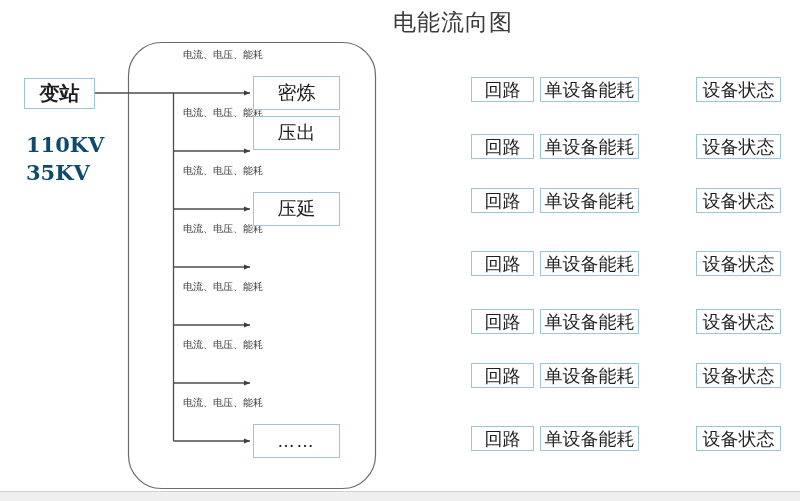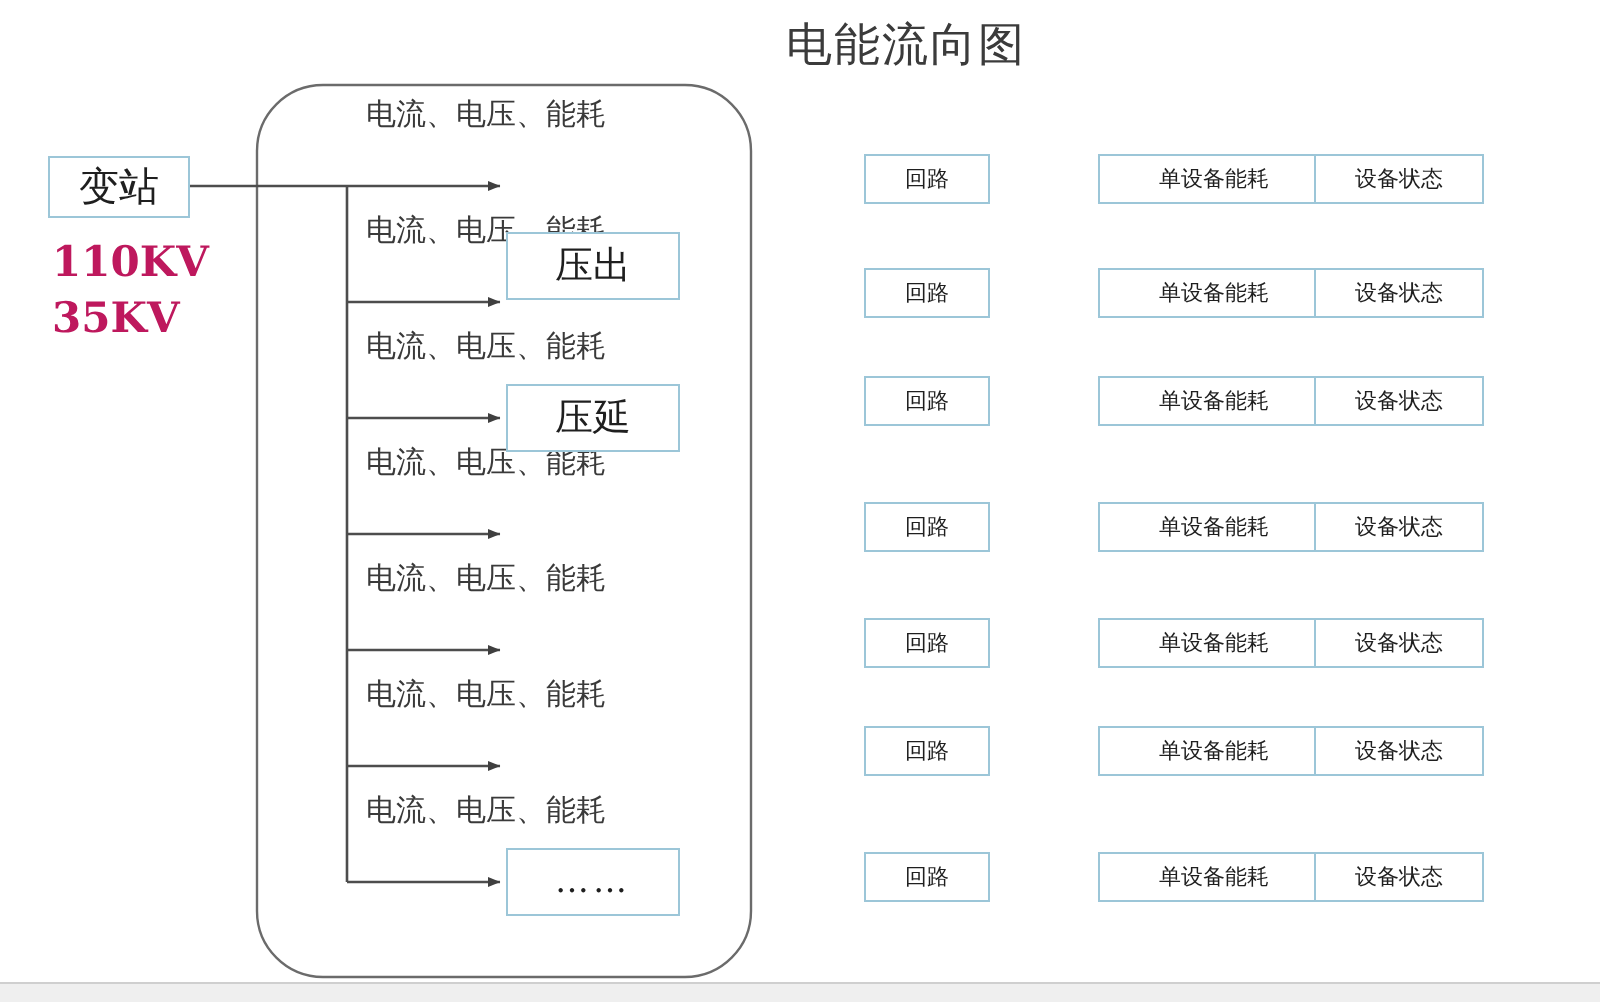--- a/index.html
+++ b/index.html
@@ -51,31 +51,33 @@
     white-space: nowrap;
   }
 
   
   .node.substation {
     left: 24px;
     top: 78px;
     width: 71px;
     height: 31px;
     font-size: 20px;
+    font-weight: bold;
   }
 
   
   .voltage {
     position: absolute;
     left: 26px;
     font-family: "DejaVu Serif", "Liberation Serif", serif;
     font-size: 21px;
     font-weight: 700;
-    color: #be185d;
-    white-space: nowrap;
+    color: #0c4a6e;
+    white-space: nowrap;
+    margin-top: 14px;
   }
   .voltage.v1 { top: 118px; }
   .voltage.v2 { top: 146px; }
 
   
   .node.process {
     left: 253px;
     width: 87px;
     height: 34px;
     font-size: 19px;
@@ -83,32 +85,33 @@
   .node.process.ellipsis {
     font-size: 17px;
     letter-spacing: 2px;
   }
 
   
   .flow-label {
     position: absolute;
     left: 183px;
     font-family: "DejaVu Serif", "Liberation Serif", serif;
-    font-size: 15px;
+    font-size: 10px;
     color: #3a3a3a;
     white-space: nowrap;
   }
 
   
   .node.tag {
     height: 25px;
-    font-size: 11px;
+    font-size: 18px;
+    margin-left: 39px;
   }
   .node.tag.col-circuit   { left: 432px; width: 63px; }
-  .node.tag.col-energy    { left: 549px; width: 116px; }
+  .node.tag.col-energy    { left: 501px; width: 99px; }
   .node.tag.col-status    { left: 657px; width: 85px; }
 
   
   .bottom-strip {
     position: absolute;
     left: 0;
     top: 491px;
     width: 800px;
     height: 10px;
     background: #efefef;
@@ -150,20 +153,23 @@
   <div class="voltage v2">35KV</div>
 
   <div class="flow-label" style="top:48px">电流、电压、能耗</div>
   <div class="flow-label" style="top:106px">电流、电压、能耗</div>
   <div class="flow-label" style="top:164px">电流、电压、能耗</div>
   <div class="flow-label" style="top:222px">电流、电压、能耗</div>
   <div class="flow-label" style="top:280px">电流、电压、能耗</div>
   <div class="flow-label" style="top:338px">电流、电压、能耗</div>
   <div class="flow-label" style="top:396px">电流、电压、能耗</div>
 
+  <div class="node process" style="top:76px">
+    <span>密炼</span>
+  </div>
   <div class="node process" style="top:116px">
     <span>压出</span>
   </div>
   <div class="node process" style="top:192px">
     <span>压延</span>
   </div>
   <div class="node process ellipsis" style="top:424px">
     <span>……</span>
   </div>
 

